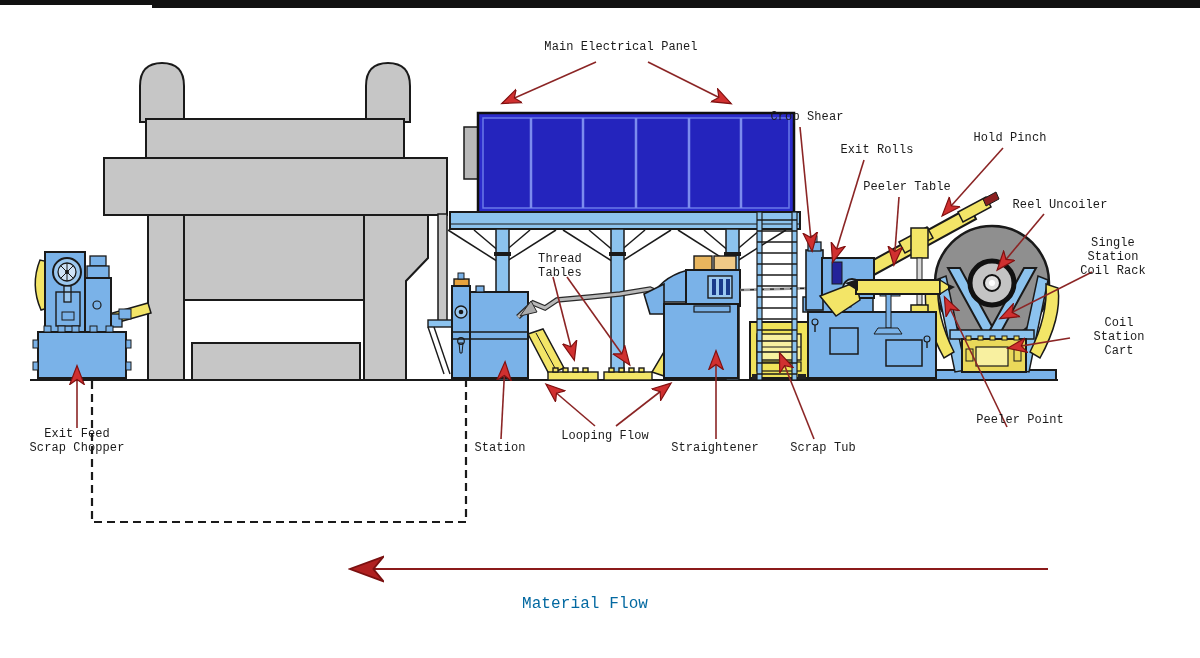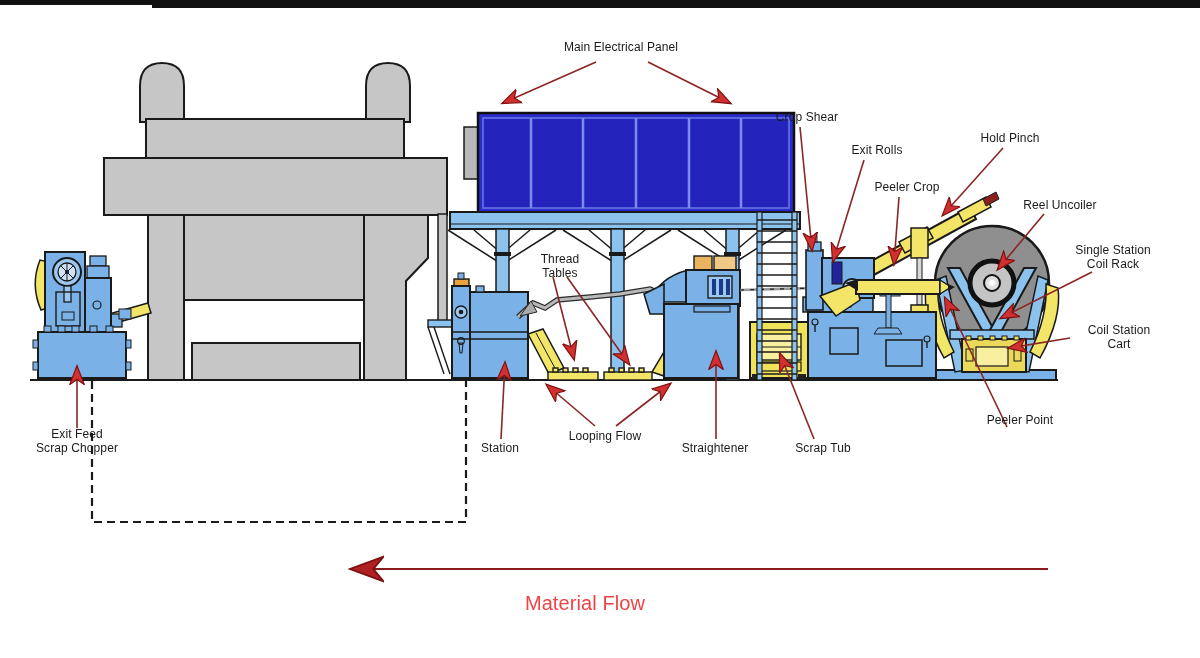--- a/index.html
+++ b/index.html
@@ -1,21 +1,21 @@
 <!DOCTYPE html>
 <html><head>
 <meta charset="utf-8">
 <style>
   html,body{margin:0;padding:0;background:#fff;}
   #stage{position:relative;width:1200px;height:658px;background:#ffffff;overflow:hidden;
-         font-family:Liberation Sans, sans-serif;}
+         font-family:Liberation Mono, monospace;}
   #machines{position:absolute;left:0;top:0;}
   .lbl{position:absolute;transform:translate(-50%,-50%);font-size:12px;line-height:1.18;
        color:#1a1a1a;text-align:center;white-space:pre-line;letter-spacing:.1px;}
-  .lbl.big{font-size:20px;color:#ef4444;}
+  .lbl.big{font-size:16px;color:#0369a1;}
 </style>
 </head>
 <body>
 
 <div id="stage">
 
 <svg id="machines" width="1200" height="658" viewBox="0 0 1200 658">
   <defs>
     <marker id="arrR" viewBox="0 0 14 12" refX="12" refY="6" markerWidth="13" markerHeight="11" orient="auto">
       <path d="M0,1 L13,6 L0,11 L3.5,6 Z" fill="#d03030" stroke="#801010" stroke-width="0.8"></path>
@@ -300,21 +300,21 @@
     <line x1="501" y1="439" x2="505" y2="363" marker-end="url(#arrR)"></line>
     <line x1="77" y1="428" x2="77" y2="367" marker-end="url(#arrR)"></line>
   </g>
 
   <line x1="1048" y1="569" x2="352" y2="569" stroke="#8b1a1a" stroke-width="2" marker-end="url(#arrM)"></line>
 </svg>
 
   <div class="lbl" style="left:621px;top:47px">Main Electrical Panel</div>
   <div class="lbl" style="left:807px;top:117px">Crop Shear</div>
   <div class="lbl" style="left:877px;top:150px">Exit Rolls</div>
-  <div class="lbl" style="left:907px;top:187px">Peeler Crop</div>
+  <div class="lbl" style="left:907px;top:187px">Peeler Table</div>
   <div class="lbl" style="left:1010px;top:138px">Hold Pinch</div>
   <div class="lbl" style="left:1060px;top:205px">Reel Uncoiler</div>
   <div class="lbl" style="left:1113px;top:257px">Single Station
 Coil Rack</div>
   <div class="lbl" style="left:1119px;top:337px">Coil Station Cart</div>
   <div class="lbl" style="left:1020px;top:420px">Peeler Point</div>
   <div class="lbl" style="left:823px;top:448px">Scrap Tub</div>
   <div class="lbl" style="left:715px;top:448px">Straightener</div>
   <div class="lbl" style="left:605px;top:436px">Looping Flow</div>
   <div class="lbl" style="left:560px;top:266px">Thread

